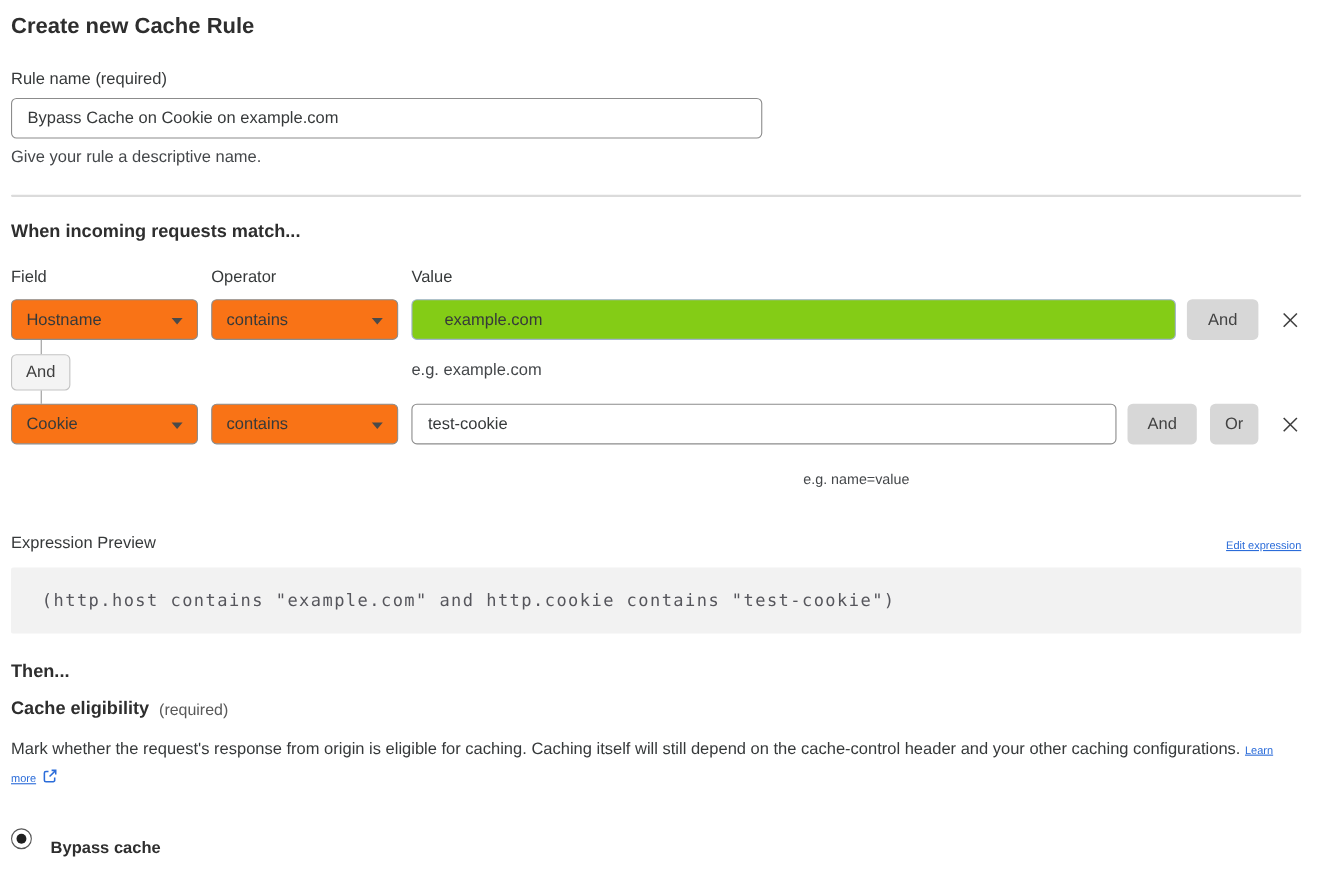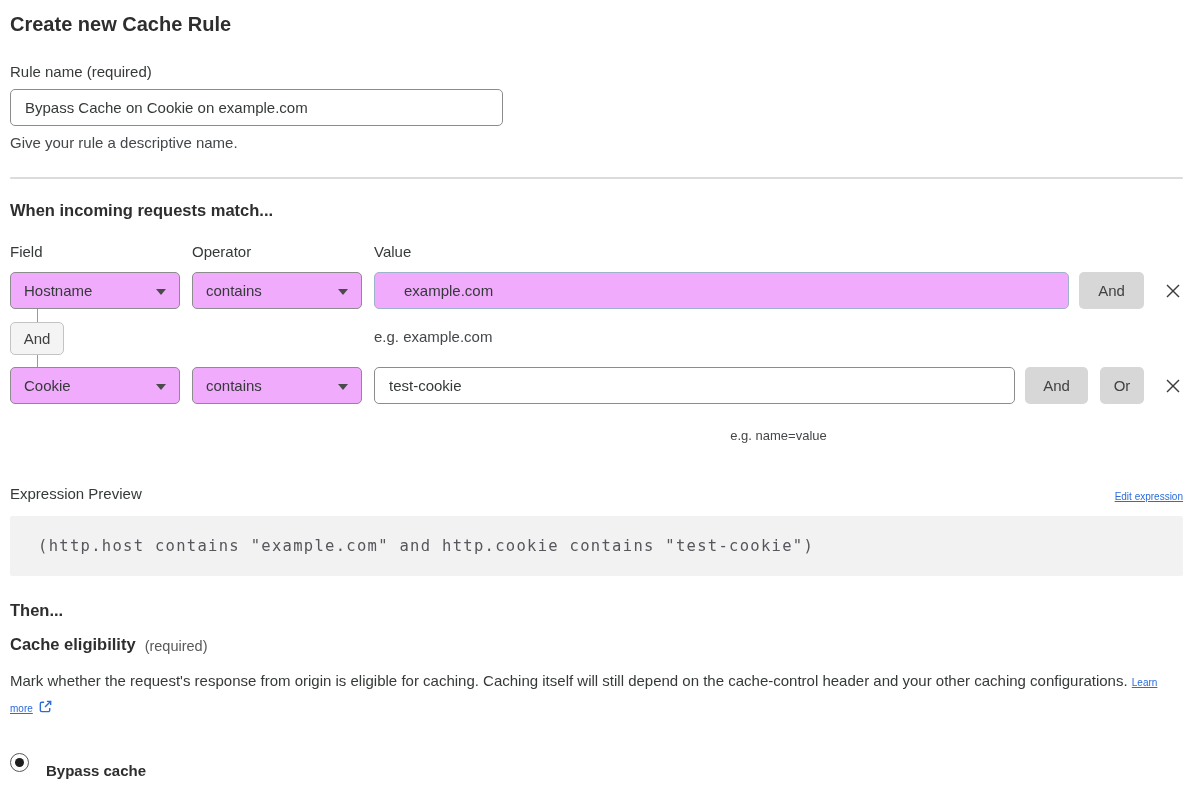--- a/index.html
+++ b/index.html
@@ -8,54 +8,54 @@
     font-family: "Liberation Sans", sans-serif;
     color: #313131;
     overflow: hidden;
   }
   .page { padding: 10px 17px 0 10px; width: 1200px; }
 
   .page-title { font-size: 20px; font-weight: 700; color: #2e2e2e; line-height: 24px; margin-top: 2px; }
 
   .field-label { margin-top: 27px; font-size: 15px; color: #36393a; }
   .rule-name-input {
-    margin-top: 9px; display: block; width: 493px; height: 37px;
+    margin-top: 9px; display: block; width: 683px; height: 37px;
     border: 1px solid #8c8c8c; border-radius: 5px; padding: 0 14px;
     font-family: "Liberation Sans", sans-serif; font-size: 15px; color: #36393a;
     background: #ffffff; outline: none;
   }
   .helper-text { margin-top: 8px; font-size: 15px; color: #44474a; }
 
   .divider { margin-top: 26px; height: 2px; background: #dbdbdb; border: none; border-radius: 1px; }
 
   .section-heading { margin-top: 22px; font-size: 16.5px; font-weight: 700; color: #2e2e2e; }
 
   .columns-row { display: flex; margin-top: 23px; font-size: 15px; color: #36393a; }
   .col-field, .col-operator { width: 170px; margin-right: 12px; }
   .col-value { flex: 1; }
 
   .condition-row { display: flex; align-items: center; margin-top: 12px; height: 37px; }
   .select {
     position: relative; width: 170px; height: 37px; margin-right: 12px;
-    border: 1px solid #8c8c8c; border-radius: 5px; background: #f0abfc;
+    border: 1px solid #8c8c8c; border-radius: 5px; background: #f97316;
     display: flex; align-items: center; padding: 0 30px 0 13px;
     font-size: 15px; color: #36393a; cursor: pointer; flex: none;
   }
   .caret {
     position: absolute; right: 13px; top: 50%; margin-top: -2px;
     width: 0; height: 0;
     border-left: 5px solid transparent; border-right: 5px solid transparent;
     border-top: 6px solid #4a4a4a;
   }
   .value-input {
     flex: 1; height: 37px; border: 1px solid #8c8c8c; border-radius: 5px;
     padding: 0 14px; font-family: "Liberation Sans", sans-serif; font-size: 15px;
     color: #36393a; background: #fff; outline: none; min-width: 0;
   }
-  .value-input.highlight { background: #f0abfc; border-color: #9fb2cc; padding-left: 29px; }
+  .value-input.highlight { background: #84cc16; border-color: #9fb2cc; padding-left: 29px; }
 
   .gray-btn {
     height: 37px; border: none; border-radius: 5px; background: #d7d7d7;
     color: #424242; font-family: "Liberation Sans", sans-serif; font-size: 15px;
     display: flex; align-items: center; justify-content: center;
     cursor: pointer; flex: none;
   }
   .btn-and-1 { width: 65px; margin-left: 10px; }
   .btn-and-2 { width: 63px; margin-left: 10px; }
   .btn-or-2  { width: 44px; margin-left: 12px; }

